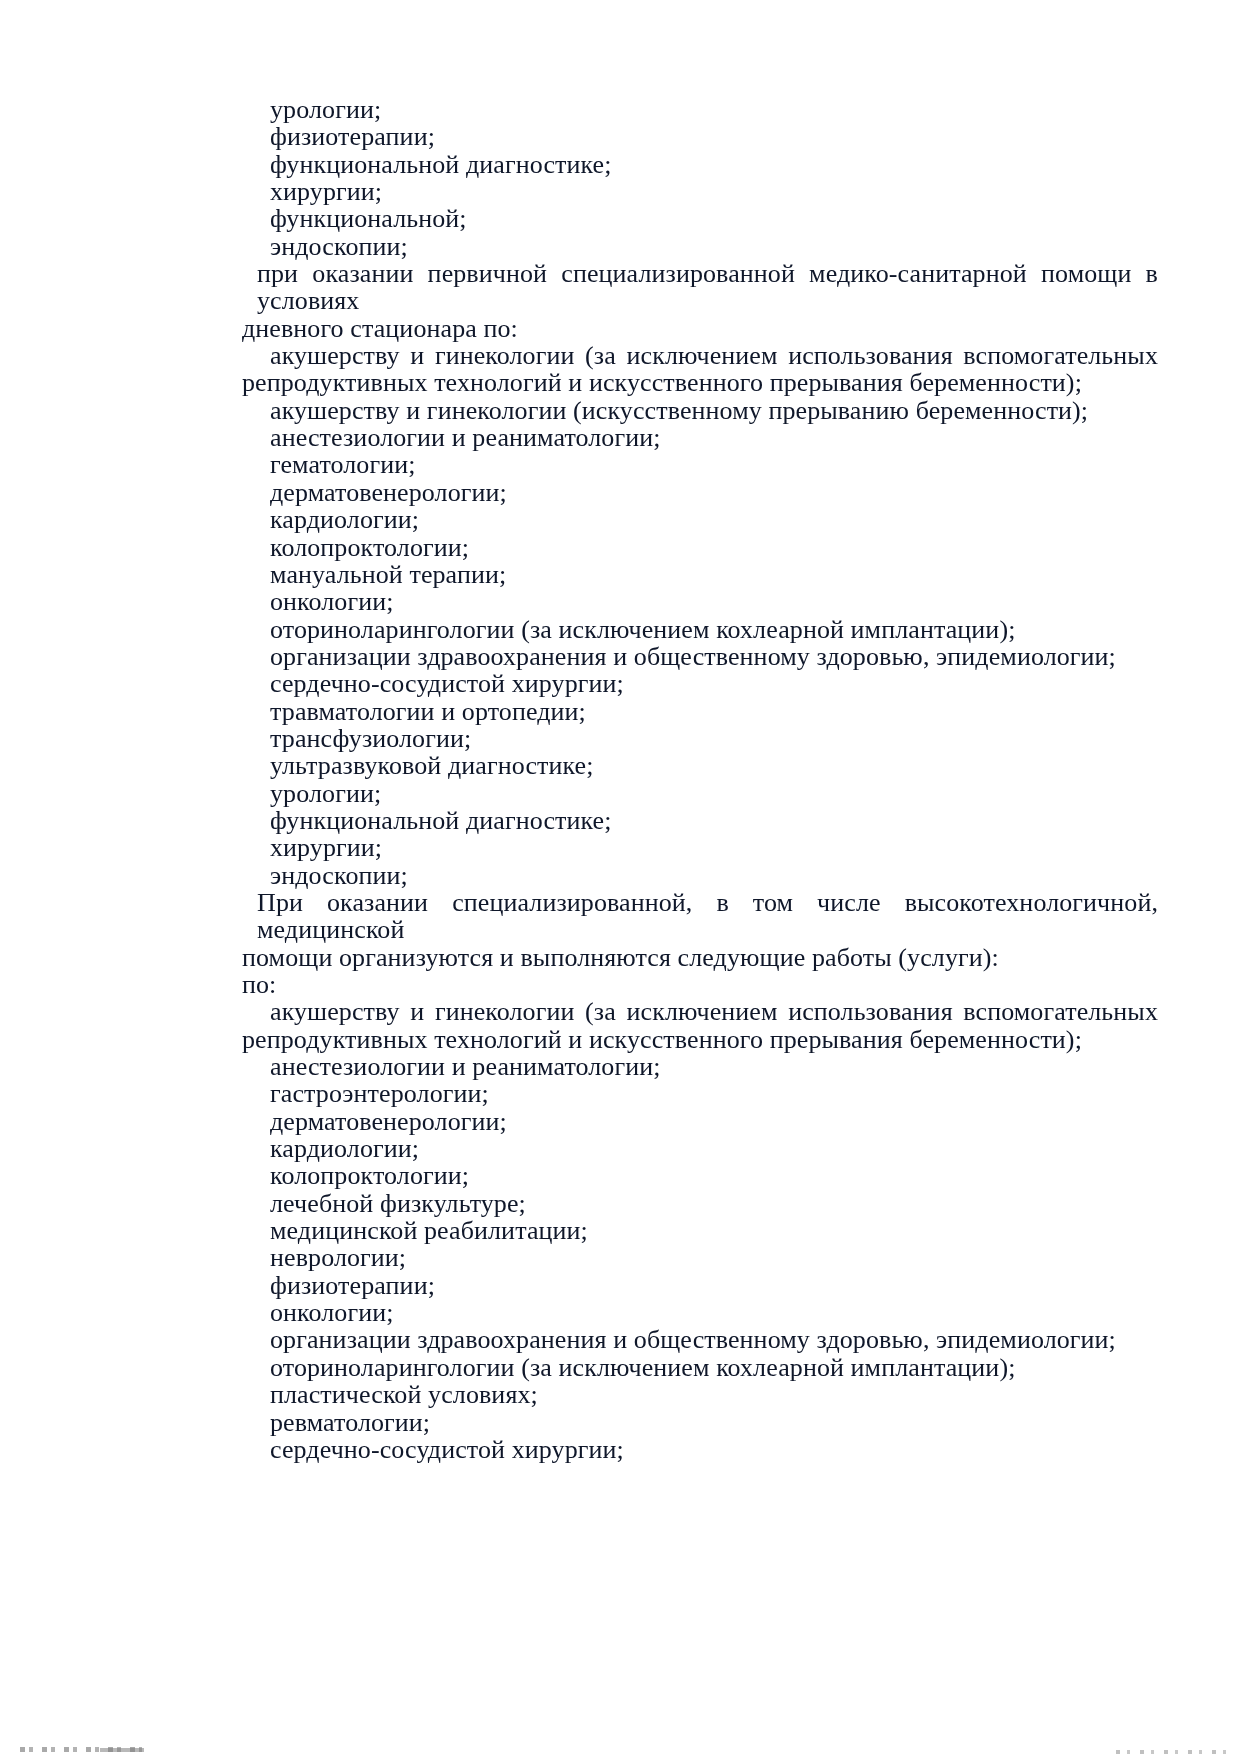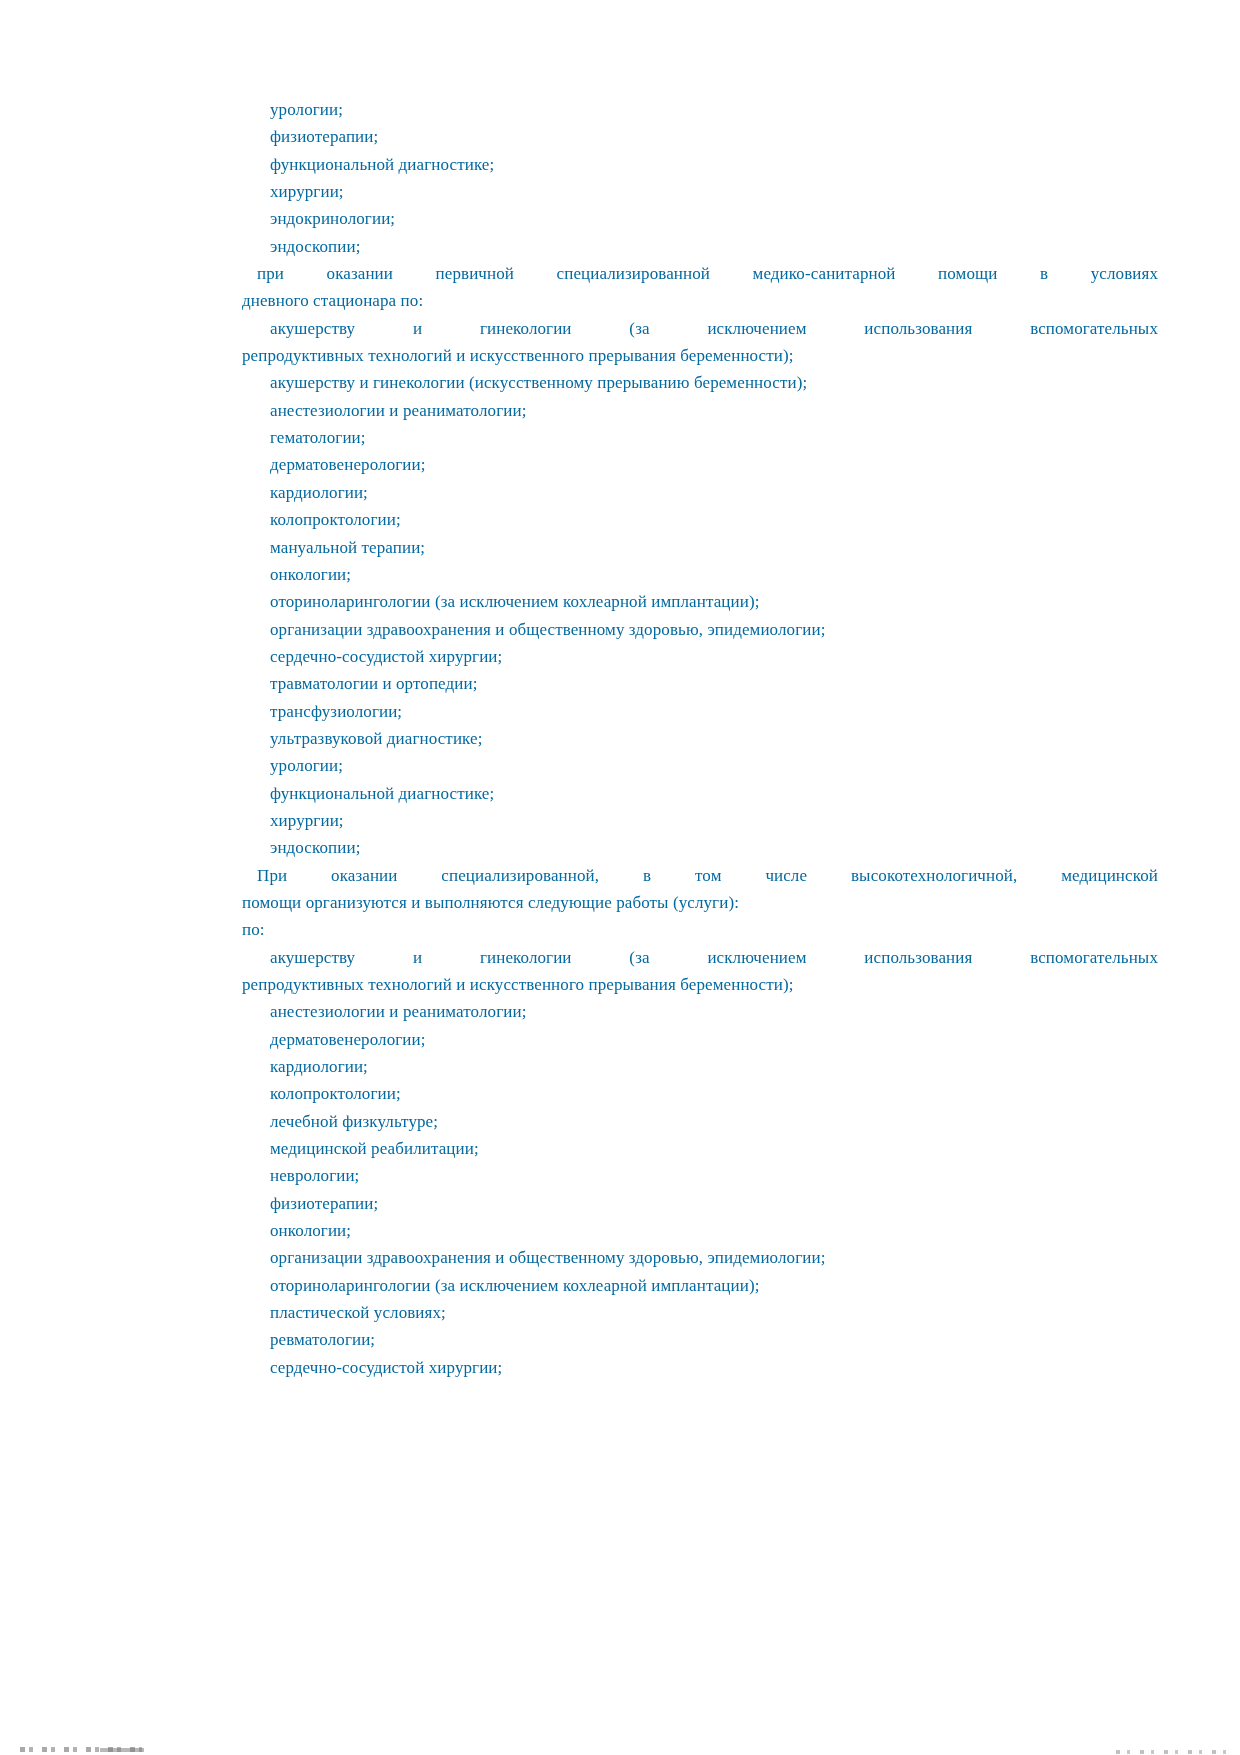--- a/index.html
+++ b/index.html
@@ -9,23 +9,23 @@
     height:1755px;
     background:#ffffff;
     overflow:hidden;
     font-family:"Liberation Serif", serif;
   }
   .textblock{
     position:absolute;
     left:242px;
     top:96px;
     width:916px;
-    font-size:17px;
+    font-size:26px;
     line-height:27.35px;
-    color:#0369a1;
+    color:#0f172a;
     letter-spacing:0.1px;
   }
   .line{white-space:normal;}
   .line.item{padding-left:28px;}
   .line.first{padding-left:15px;}
   .line.cont{padding-left:0;}
   .line.full{
     text-align:justify;
     text-align-last:justify;
   }
@@ -51,21 +51,21 @@
 </style>
 </head>
 <body>
 
 <div class="page">
   <div class="textblock">
       <div class="line item">урологии;</div>
       <div class="line item">физиотерапии;</div>
       <div class="line item">функциональной диагностике;</div>
       <div class="line item">хирургии;</div>
-      <div class="line item">эндокринологии;</div>
+      <div class="line item">функциональной;</div>
       <div class="line item">эндоскопии;</div>
       <div class="line first full">при оказании первичной специализированной медико-санитарной помощи в условиях</div>
       <div class="line cont">дневного стационара по:</div>
       <div class="line item full">акушерству и гинекологии (за исключением использования вспомогательных</div>
       <div class="line cont">репродуктивных технологий и искусственного прерывания беременности);</div>
       <div class="line item">акушерству и гинекологии (искусственному прерыванию беременности);</div>
       <div class="line item">анестезиологии и реаниматологии;</div>
       <div class="line item">гематологии;</div>
       <div class="line item">дерматовенерологии;</div>
       <div class="line item">кардиологии;</div>
@@ -81,20 +81,21 @@
       <div class="line item">урологии;</div>
       <div class="line item">функциональной диагностике;</div>
       <div class="line item">хирургии;</div>
       <div class="line item">эндоскопии;</div>
       <div class="line first full">При оказании специализированной, в том числе высокотехнологичной, медицинской</div>
       <div class="line cont">помощи организуются и выполняются следующие работы (услуги):</div>
       <div class="line cont">по:</div>
       <div class="line item full">акушерству и гинекологии (за исключением использования вспомогательных</div>
       <div class="line cont">репродуктивных технологий и искусственного прерывания беременности);</div>
       <div class="line item">анестезиологии и реаниматологии;</div>
+      <div class="line item">гастроэнтерологии;</div>
       <div class="line item">дерматовенерологии;</div>
       <div class="line item">кардиологии;</div>
       <div class="line item">колопроктологии;</div>
       <div class="line item">лечебной физкультуре;</div>
       <div class="line item">медицинской реабилитации;</div>
       <div class="line item">неврологии;</div>
       <div class="line item">физиотерапии;</div>
       <div class="line item">онкологии;</div>
       <div class="line item">организации здравоохранения и общественному здоровью, эпидемиологии;</div>
       <div class="line item">оториноларингологии (за исключением кохлеарной имплантации);</div>

